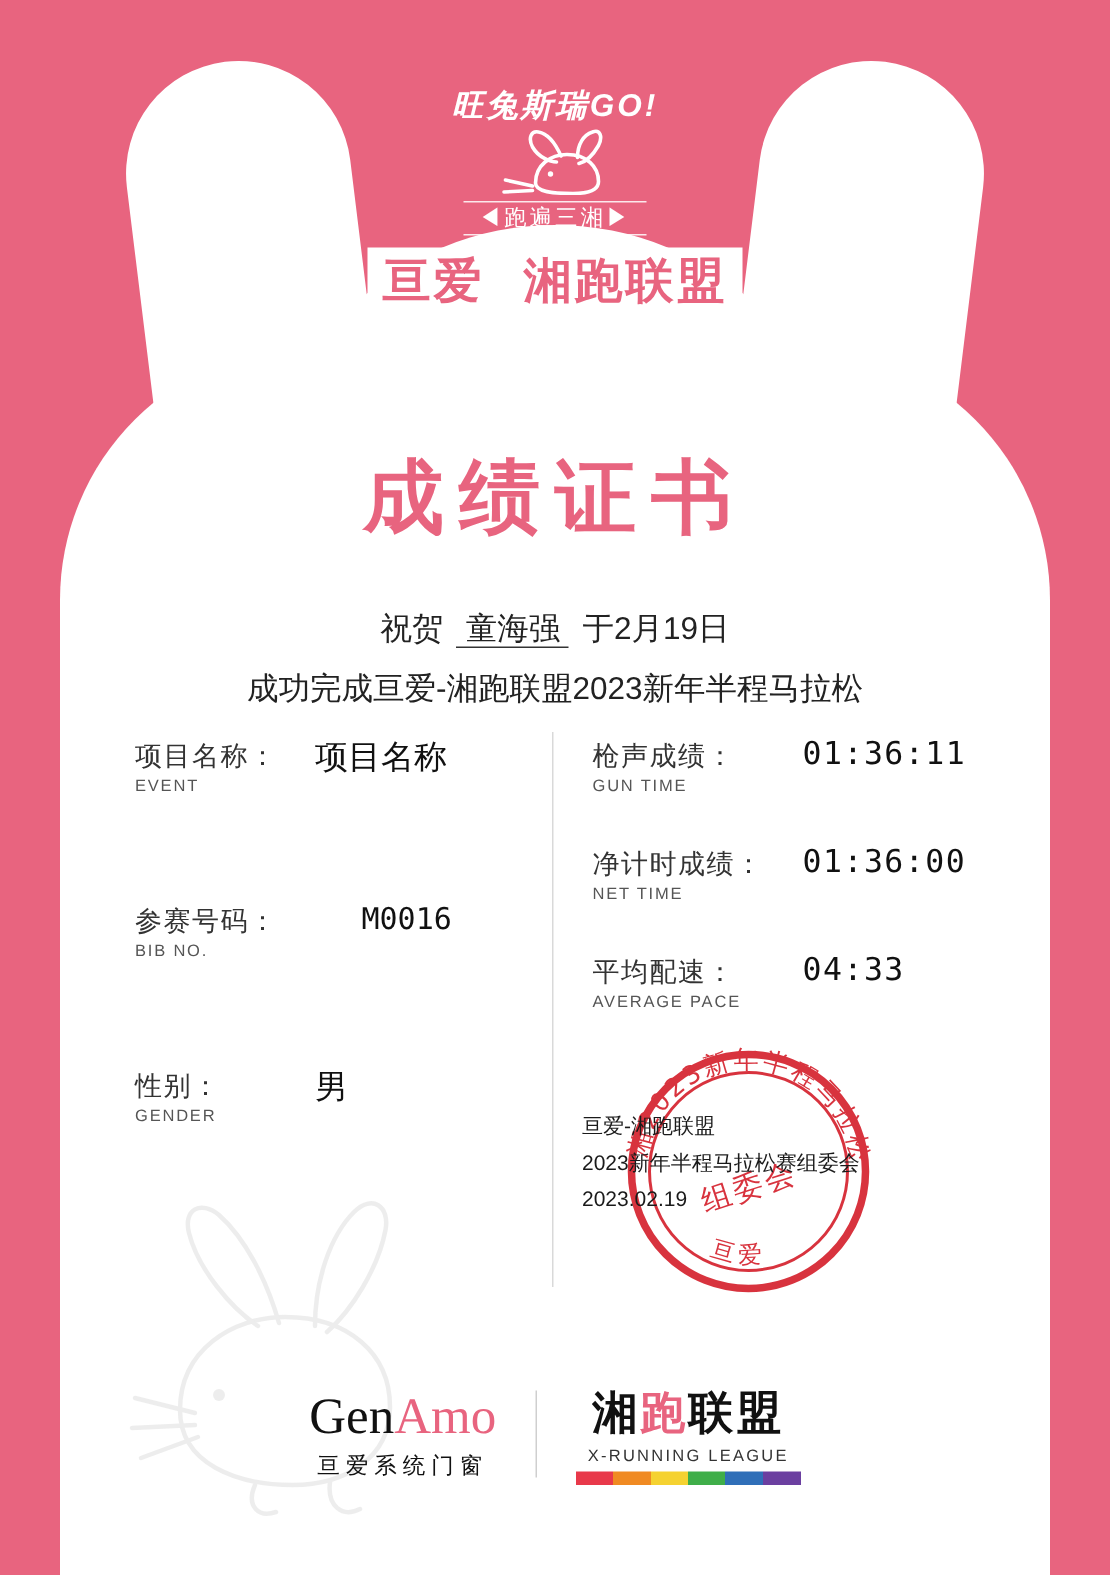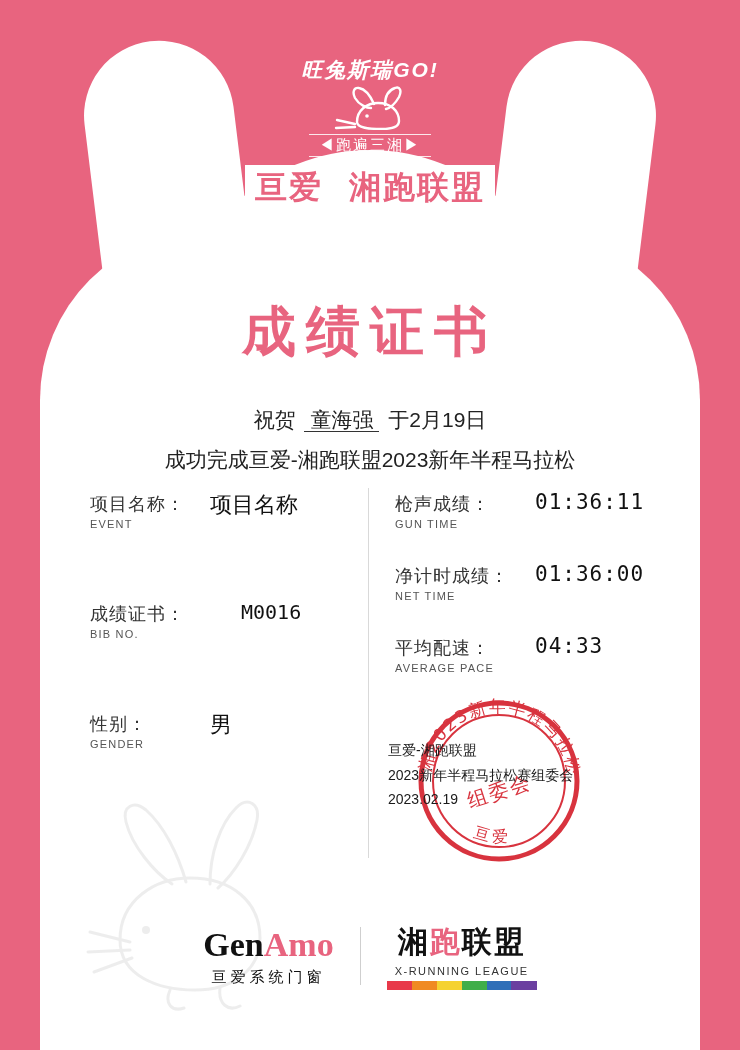--- a/index.html
+++ b/index.html
@@ -244,21 +244,21 @@
     align-items: center;
     gap: 0;
   }
   .footer-left {
     text-align: center;
     padding-right: 26px;
   }
   .brand-genamo {
     font-family: "Liberation Serif", serif;
     font-size: 34px;
-    font-weight: bold;
+    font-weight: normal;
     color: #111111;
     letter-spacing: 0px;
   }
   .brand-genamo .amo { color: #e8647f; }
   .brand-genamo-cn {
     font-size: 15px;
     color: #111111;
     letter-spacing: 4px;
     margin-top: 4px;
   }
@@ -356,21 +356,21 @@
       <div class="field">
         <span class="labels">
           <span class="label-cn">项目名称：</span>
           <span class="label-en">EVENT</span>
         </span>
         <span class="value">项目名称</span>
       </div>
 
       <div class="field bib">
         <span class="labels">
-          <span class="label-cn">成绩证书：</span>
+          <span class="label-cn">参赛号码：</span>
           <span class="label-en">BIB NO.</span>
         </span>
         <span class="value">M0016</span>
       </div>
 
       <div class="field">
         <span class="labels">
           <span class="label-cn">性别：</span>
           <span class="label-en">GENDER</span>
         </span>

